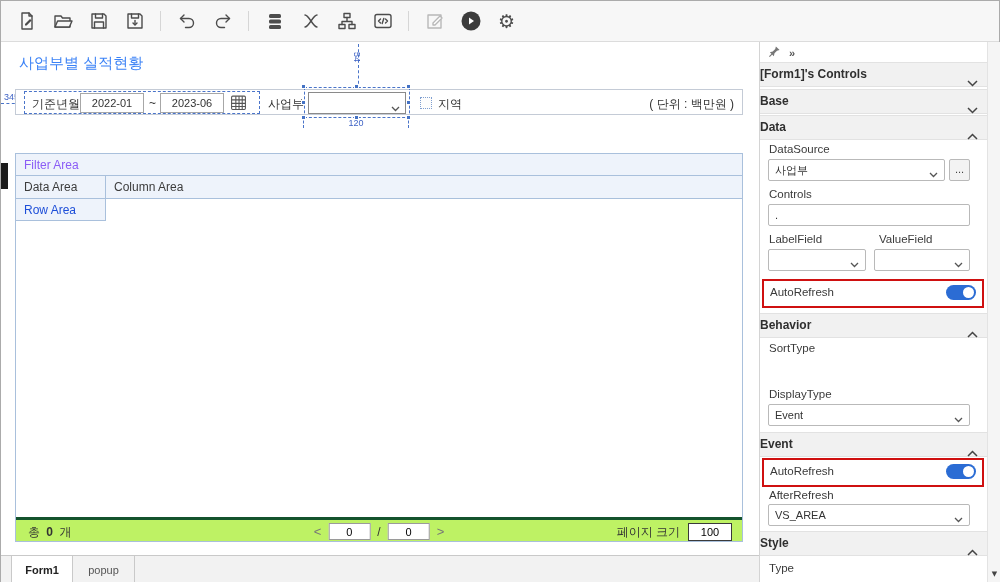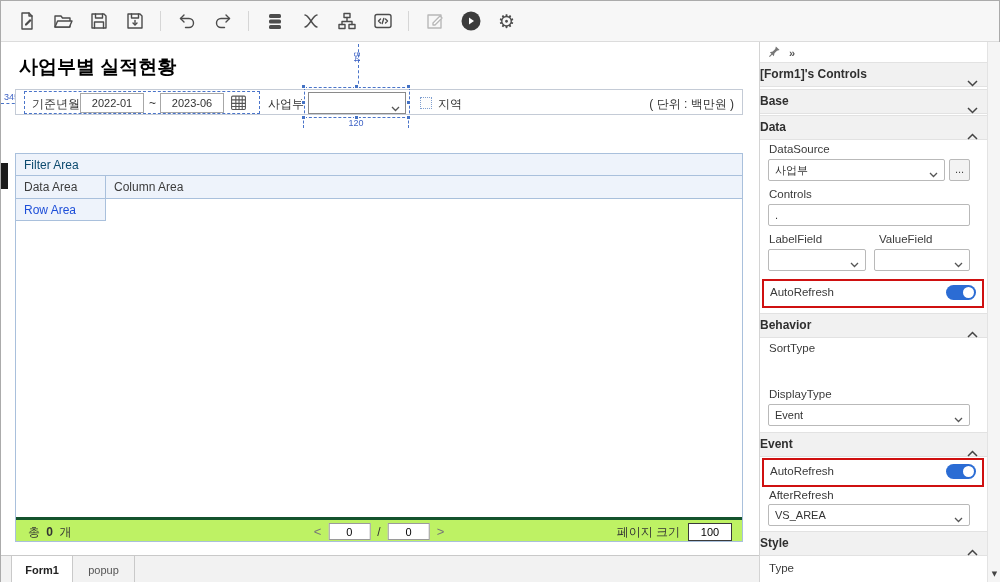--- a/index.html
+++ b/index.html
@@ -10,37 +10,37 @@
   
   .toolbar{position:absolute;left:0;top:0;width:100%;height:41px;background:#f7f7f7;border-bottom:1px solid #dcdcdc;display:flex;align-items:center;padding-left:12px;gap:9px}
   .tbtn{width:27px;height:27px;display:flex;align-items:center;justify-content:center;cursor:pointer;border-radius:3px}
   .tbtn svg{display:block}
   .tsep{width:1px;height:20px;background:#d6d6d6;margin:0 3px}
   .icon-stroke{stroke:#4c4c4c;fill:none;stroke-width:1.4;stroke-linecap:round;stroke-linejoin:round}
   .gear-glyph{font-family:"DejaVu Sans",sans-serif;font-size:19px;color:#4c4c4c;line-height:1}
 
   
   .canvas{position:absolute;left:0;top:41px;width:758px;height:541px;background:#fff}
-  .page-title{position:absolute;left:18px;top:12px;font-size:19px;font-weight:bold;color:#000000}
+  .page-title{position:absolute;left:18px;top:12px;font-size:15px;font-weight:normal;color:#3b82f6}
   .measure{position:absolute;color:#3f63c5;font-size:9px}
   .dash-v{position:absolute;border-left:1px dashed #4a74c9}
   .dash-h{position:absolute;border-top:1px dashed #4a74c9}
 
   .filterbox{position:absolute;left:14px;top:47px;width:728px;height:26px;border:1px solid #c4cbd6;background:#fff}
   .flabel{position:absolute;top:6px;font-size:12px;color:#333;white-space:nowrap}
   .date-input{position:absolute;top:3px;width:64px;height:20px;border:1px solid #a7a7a7;background:#fff;font-size:11px;text-align:center;color:#333;font-family:inherit}
   .sel-dash{position:absolute;border:1px dashed #4a74c9}
   .handle{position:absolute;width:5px;height:5px;background:#4472c4;border:1px solid #fff}
   .dd{position:absolute;left:292px;top:2px;width:98px;height:22px;border:1px solid #8a8a8a;background:#fff;display:flex;align-items:center;padding-left:6px}
   .dd .chev{position:absolute;right:5px;top:8px}
   .region-ic{position:absolute;left:404px;top:7px;width:12px;height:12px;border:1px dotted #7f9fd0;background:#fdfdfd}
   .unit-note{position:absolute;right:8px;top:6px;font-size:12px;color:#333}
 
   .grid{position:absolute;left:14px;top:111px;width:728px;height:389px;border:1px solid #a9c0dc;background:#fff}
-  .g-filter{height:22px;background:#eef3fb;border-bottom:1px solid #a9c0dc;line-height:22px;padding-left:8px;color:#0c4a6e}
+  .g-filter{height:22px;background:#eef3fb;border-bottom:1px solid #a9c0dc;line-height:22px;padding-left:8px;color:#8b5cf6}
   .g-row2{height:23px;display:flex;border-bottom:1px solid #a9c0dc}
   .g-cell-data{width:90px;background:#eef3fb;border-right:1px solid #a9c0dc;line-height:23px;padding-left:8px;color:#3c3c3c}
   .g-cell-col{flex:1;background:#eef3fb;line-height:23px;padding-left:8px;color:#3c3c3c}
   .g-row3{height:22px;display:flex}
   .g-cell-row{width:90px;background:#eef3fb;border-right:1px solid #a9c0dc;border-bottom:1px solid #a9c0dc;line-height:22px;padding-left:8px;color:#1d4ed8}
   .g-pager{position:absolute;left:0;bottom:0;width:100%;height:24px;border-top:3px solid #14532d;background:#bef264}
   .pg-left{position:absolute;left:12px;top:4px;font-size:12px}
   .pg-center{position:absolute;left:50%;top:3px;transform:translateX(-50%);display:flex;align-items:center;gap:7px}
   .pg-right{position:absolute;right:10px;top:3px;display:flex;align-items:center;gap:8px;font-size:12px}
   .pg-num{width:42px;height:17px;border:1px solid #9a9a9a;font-size:11px;text-align:center;background:#fff;font-family:inherit}

